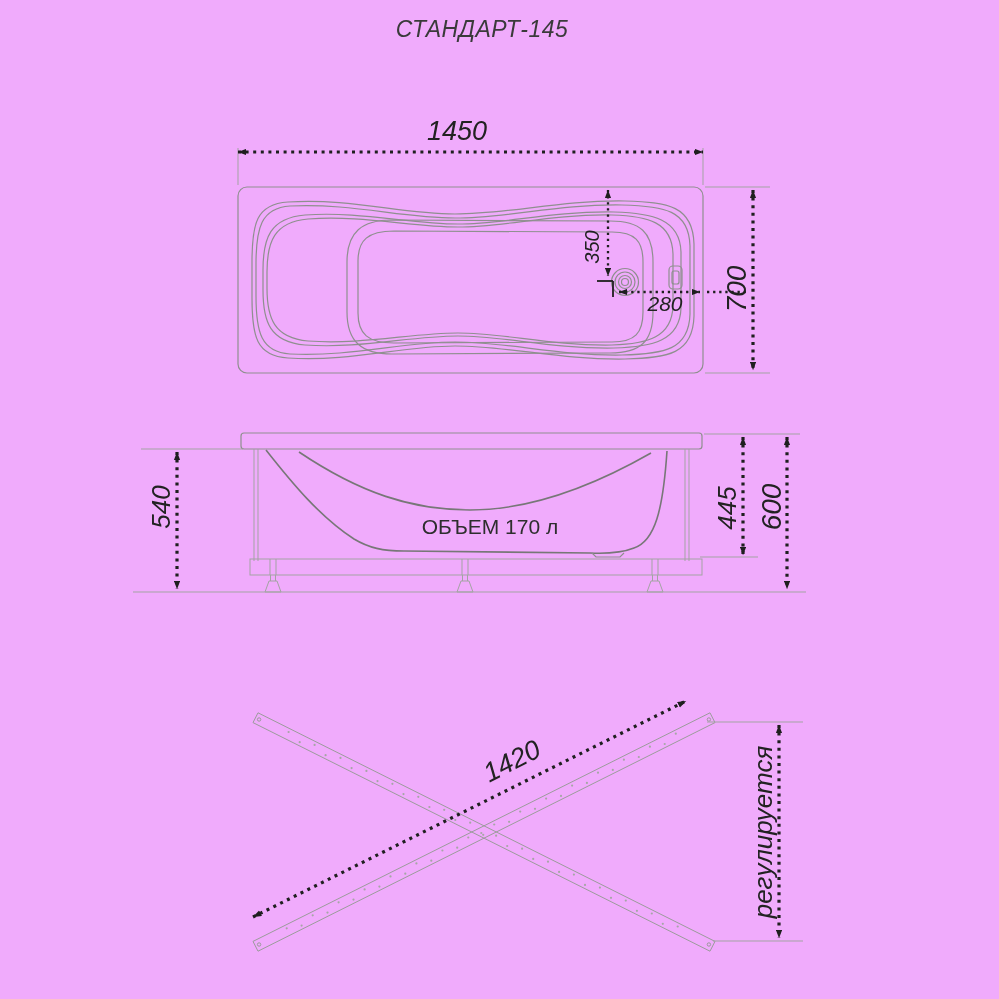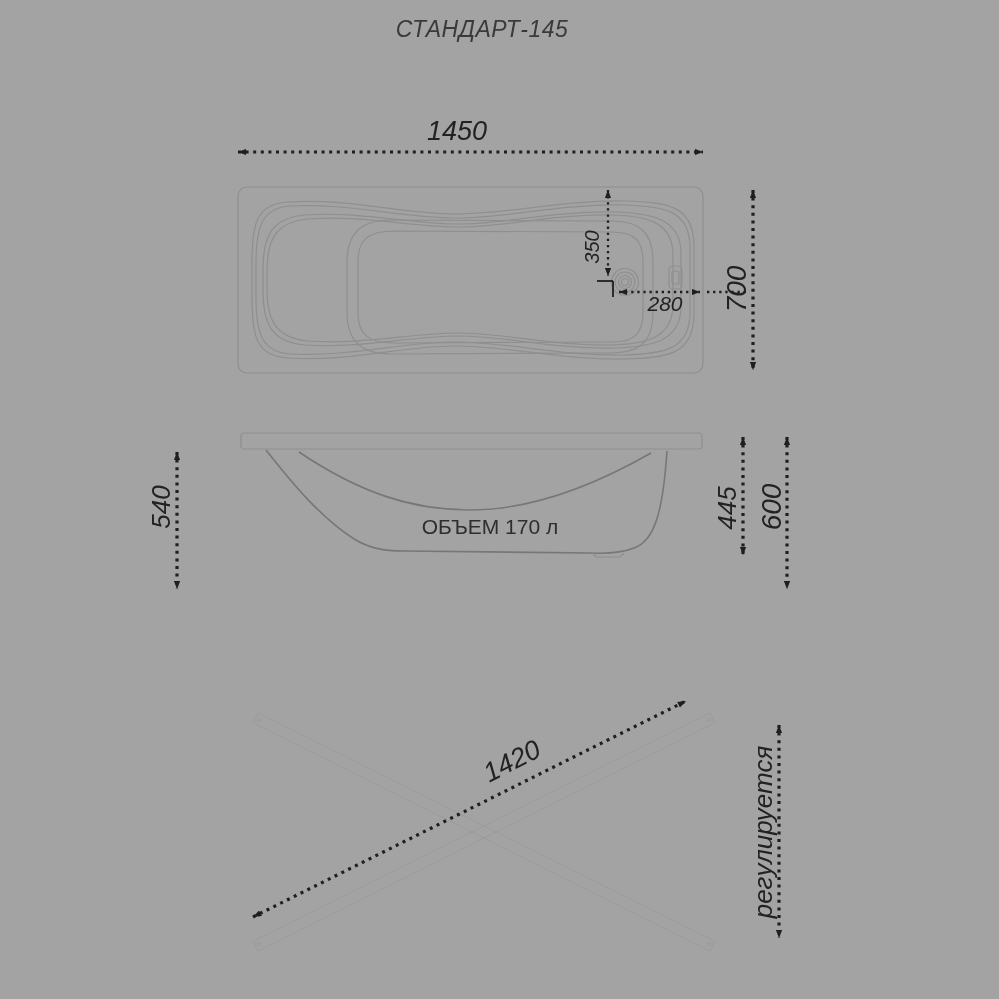--- a/index.html
+++ b/index.html
@@ -1,16 +1,16 @@
 <!DOCTYPE html>
 <html><head>
 <meta charset="utf-8">
 <style>
   html,body{margin:0;padding:0;background:#ffffff;}
-  .page{position:relative;width:999px;height:999px;background:#a3a3a3;overflow:hidden;
+  .page{position:relative;width:999px;height:999px;background:#f0abfc;overflow:hidden;
         font-family:"Liberation Sans", sans-serif;}
   svg{display:block;}
   .draw{stroke:#8f8f8f;stroke-width:1.2;fill:none;}
   .drawdk{stroke:#777;stroke-width:1.6;fill:none;}
   .thin{stroke:#a3a3a3;stroke-width:1;fill:none;}
   .rail{stroke:#9b9b9b;stroke-width:1;fill:none;}
   .dimline{stroke:#1f1f1f;stroke-width:3.2;stroke-dasharray:3 4.6;fill:none;}
   .dimline2{stroke:#1f1f1f;stroke-width:2.3;stroke-dasharray:2.3 3.8;fill:none;}
   .tick{stroke:#1f1f1f;stroke-width:1.8;fill:none;}
   .dimtext{fill:#222;font-style:italic;}

